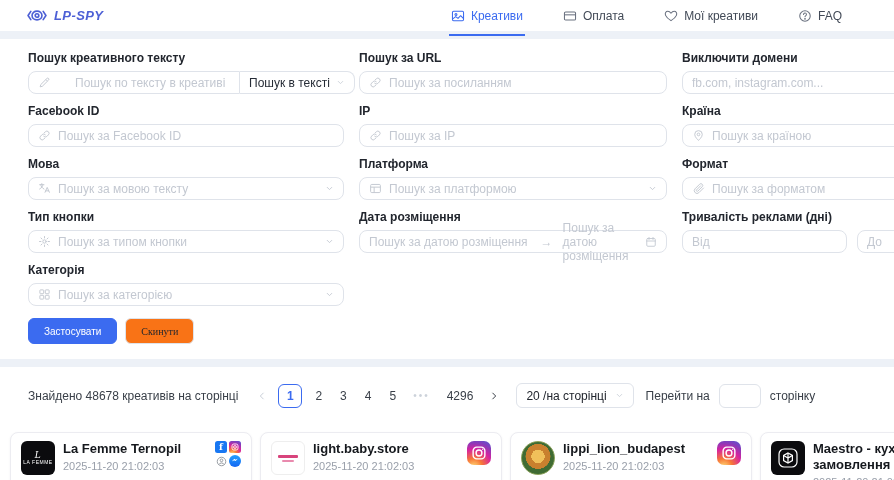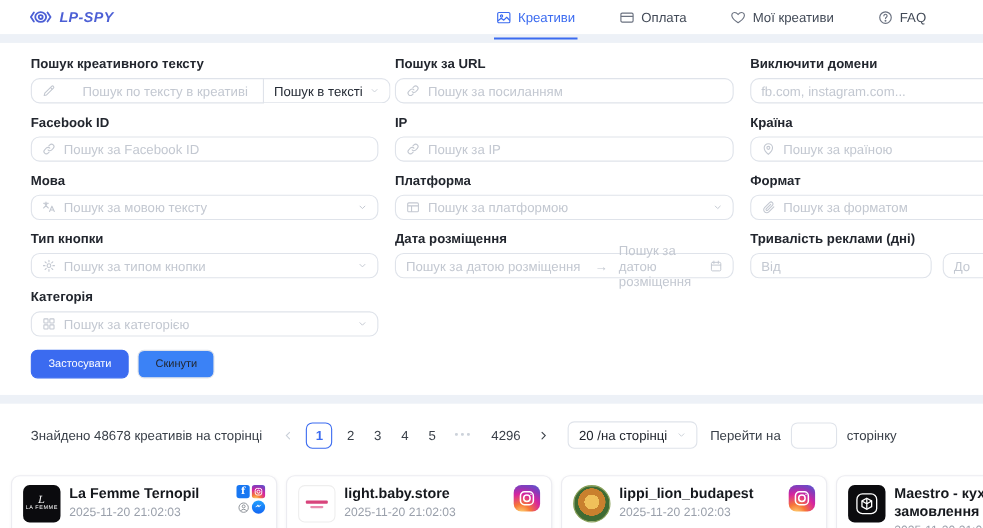--- a/index.html
+++ b/index.html
@@ -27,21 +27,21 @@
   .control input::placeholder { color:#c3c8d1; }
   .chev { margin-left:auto; color:#ccd1d9; flex:none; }
   .igroup { display:flex; }
   .igroup .control.main { flex:1; border-radius:8px 0 0 8px;gap:24px; }
   .addon { display:flex; align-items:center; gap:6px; height:23px; border:1px solid #dfe3ea; border-left:none; border-radius:0 8px 8px 0; padding:0 9px; font-size:12px; color:#262c36; white-space:nowrap; cursor:pointer; }
   .range-sep { color:#c3c8d1; padding:0 6px; flex:1; text-align:left; display:flex; align-items:center; gap:10px; }
   .duo { display:grid; grid-template-columns:165px 1fr; column-gap:10px; }
   .btnrow { margin-top:12px; display:flex; gap:8px; }
   .btn { font-size:10px; font-family:inherit; height:26px; padding:0 15px; border-radius:6px; cursor:pointer; }
   .btn-primary { background:#3b6bf0; border:1px solid #3b6bf0; color:#fff; }
-  .btn-default { background:#3b82f6; border:1px solid #dfe3ea; color:#22262e; }
+  .btn-default { background:#f97316; border:1px solid #dfe3ea; color:#22262e;font-family:Liberation Serif, serif; }
 
   
   .results { background:#fff; margin-top:8px; width:1010px; min-height:130px; }
   .pagibar { display:flex; align-items:center; padding:16px 0 0 28px; font-size:12px; color:#3a4049; }
   .summary { margin-right:12px; }
   .pg-arrow { color:#c9cfd8; padding:0 7px; cursor:pointer; display:flex; }
   .pg-arrow.next { color:#3a4049; }
   .pg-num { padding:0 9px; cursor:pointer; }
   .pg-current { width:24px; height:24px; line-height:22px; text-align:center; border:1px solid #3b6bf0; border-radius:6px; color:#3b6bf0; font-weight:bold; margin:0 4px; cursor:pointer; }
   .pg-dots { color:#ccd2da; padding:0 8px; letter-spacing:2px; font-size:10px; cursor:pointer; }

